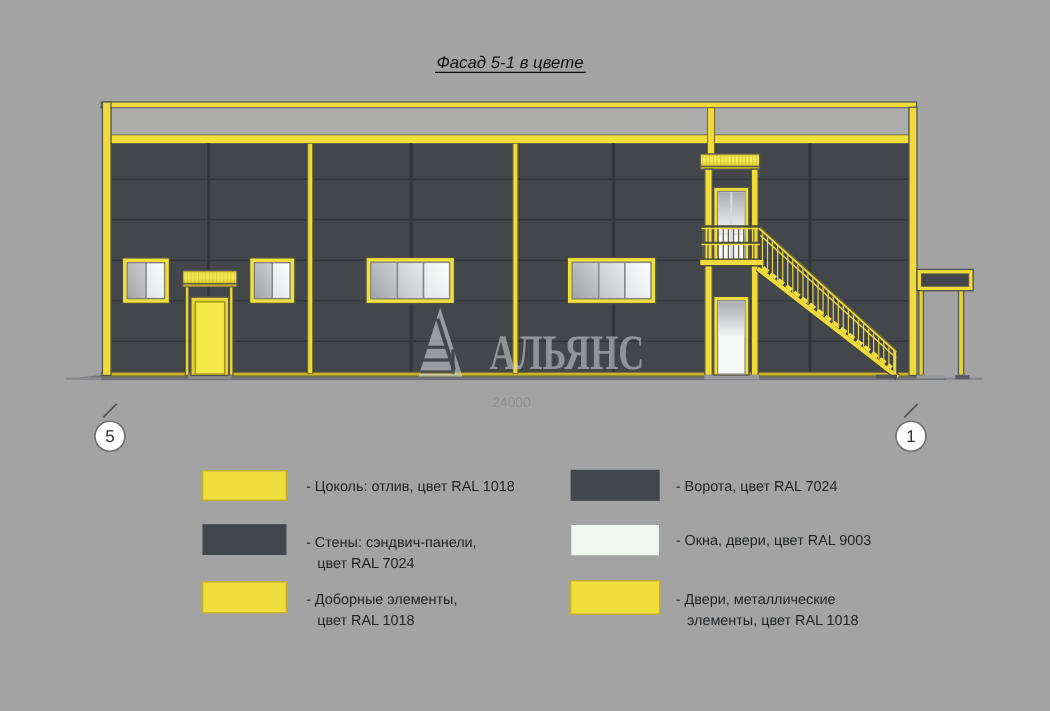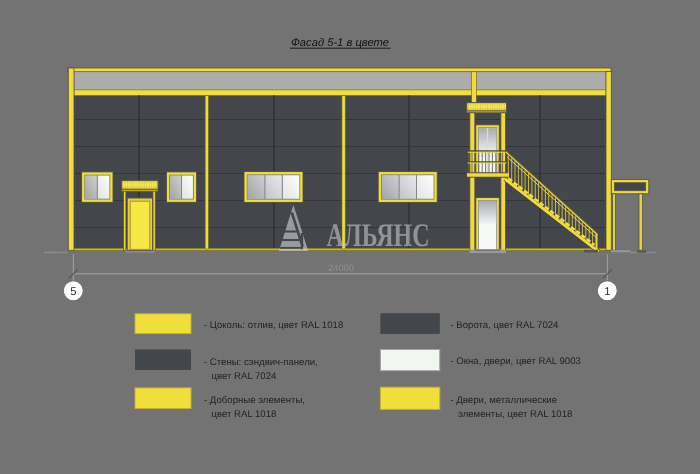--- a/index.html
+++ b/index.html
@@ -1,16 +1,16 @@
 <!DOCTYPE html>
 <html><head>
 <meta charset="utf-8">
 <style>
   html,body{margin:0;padding:0;background:#fff;}
-  .page{position:relative;width:700px;height:474px;background:#737373;overflow:hidden;
+  .page{position:relative;width:700px;height:474px;background:#a3a3a3;overflow:hidden;
         font-family:"Liberation Sans",sans-serif;}
   svg{position:absolute;left:0;top:0;}
   text{font-family:"Liberation Sans",sans-serif;-webkit-font-smoothing:antialiased;text-rendering:geometricPrecision;}
 </style>
 </head>
 <body>
 <div class="page">
 <svg width="700" height="474" viewBox="0 0 700 474">
 <defs>
   <linearGradient id="paneGray" x1="0" y1="1" x2="1" y2="0">

